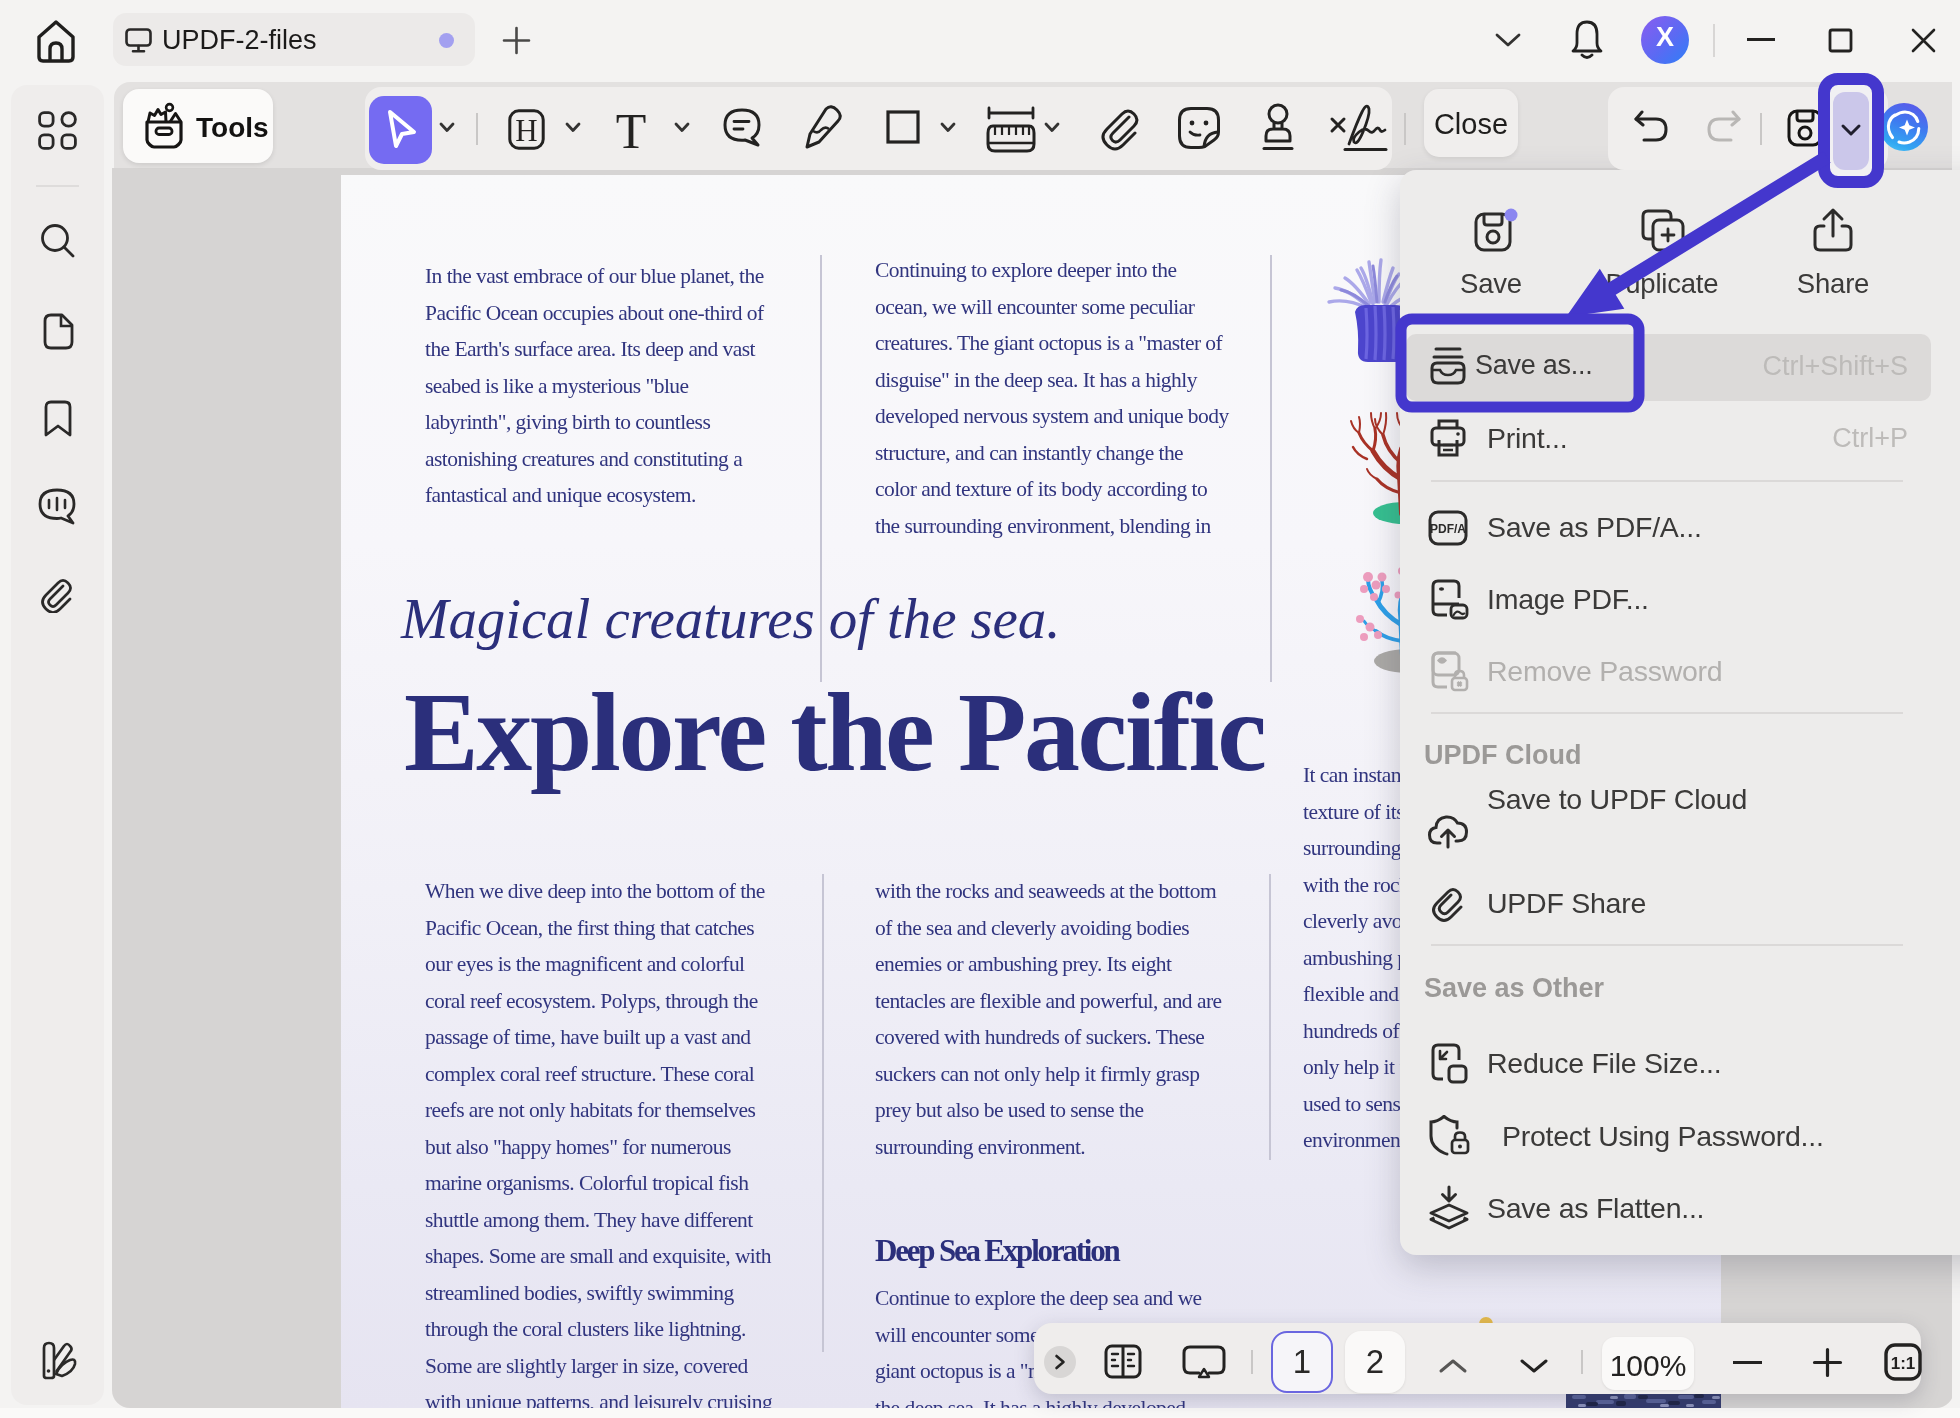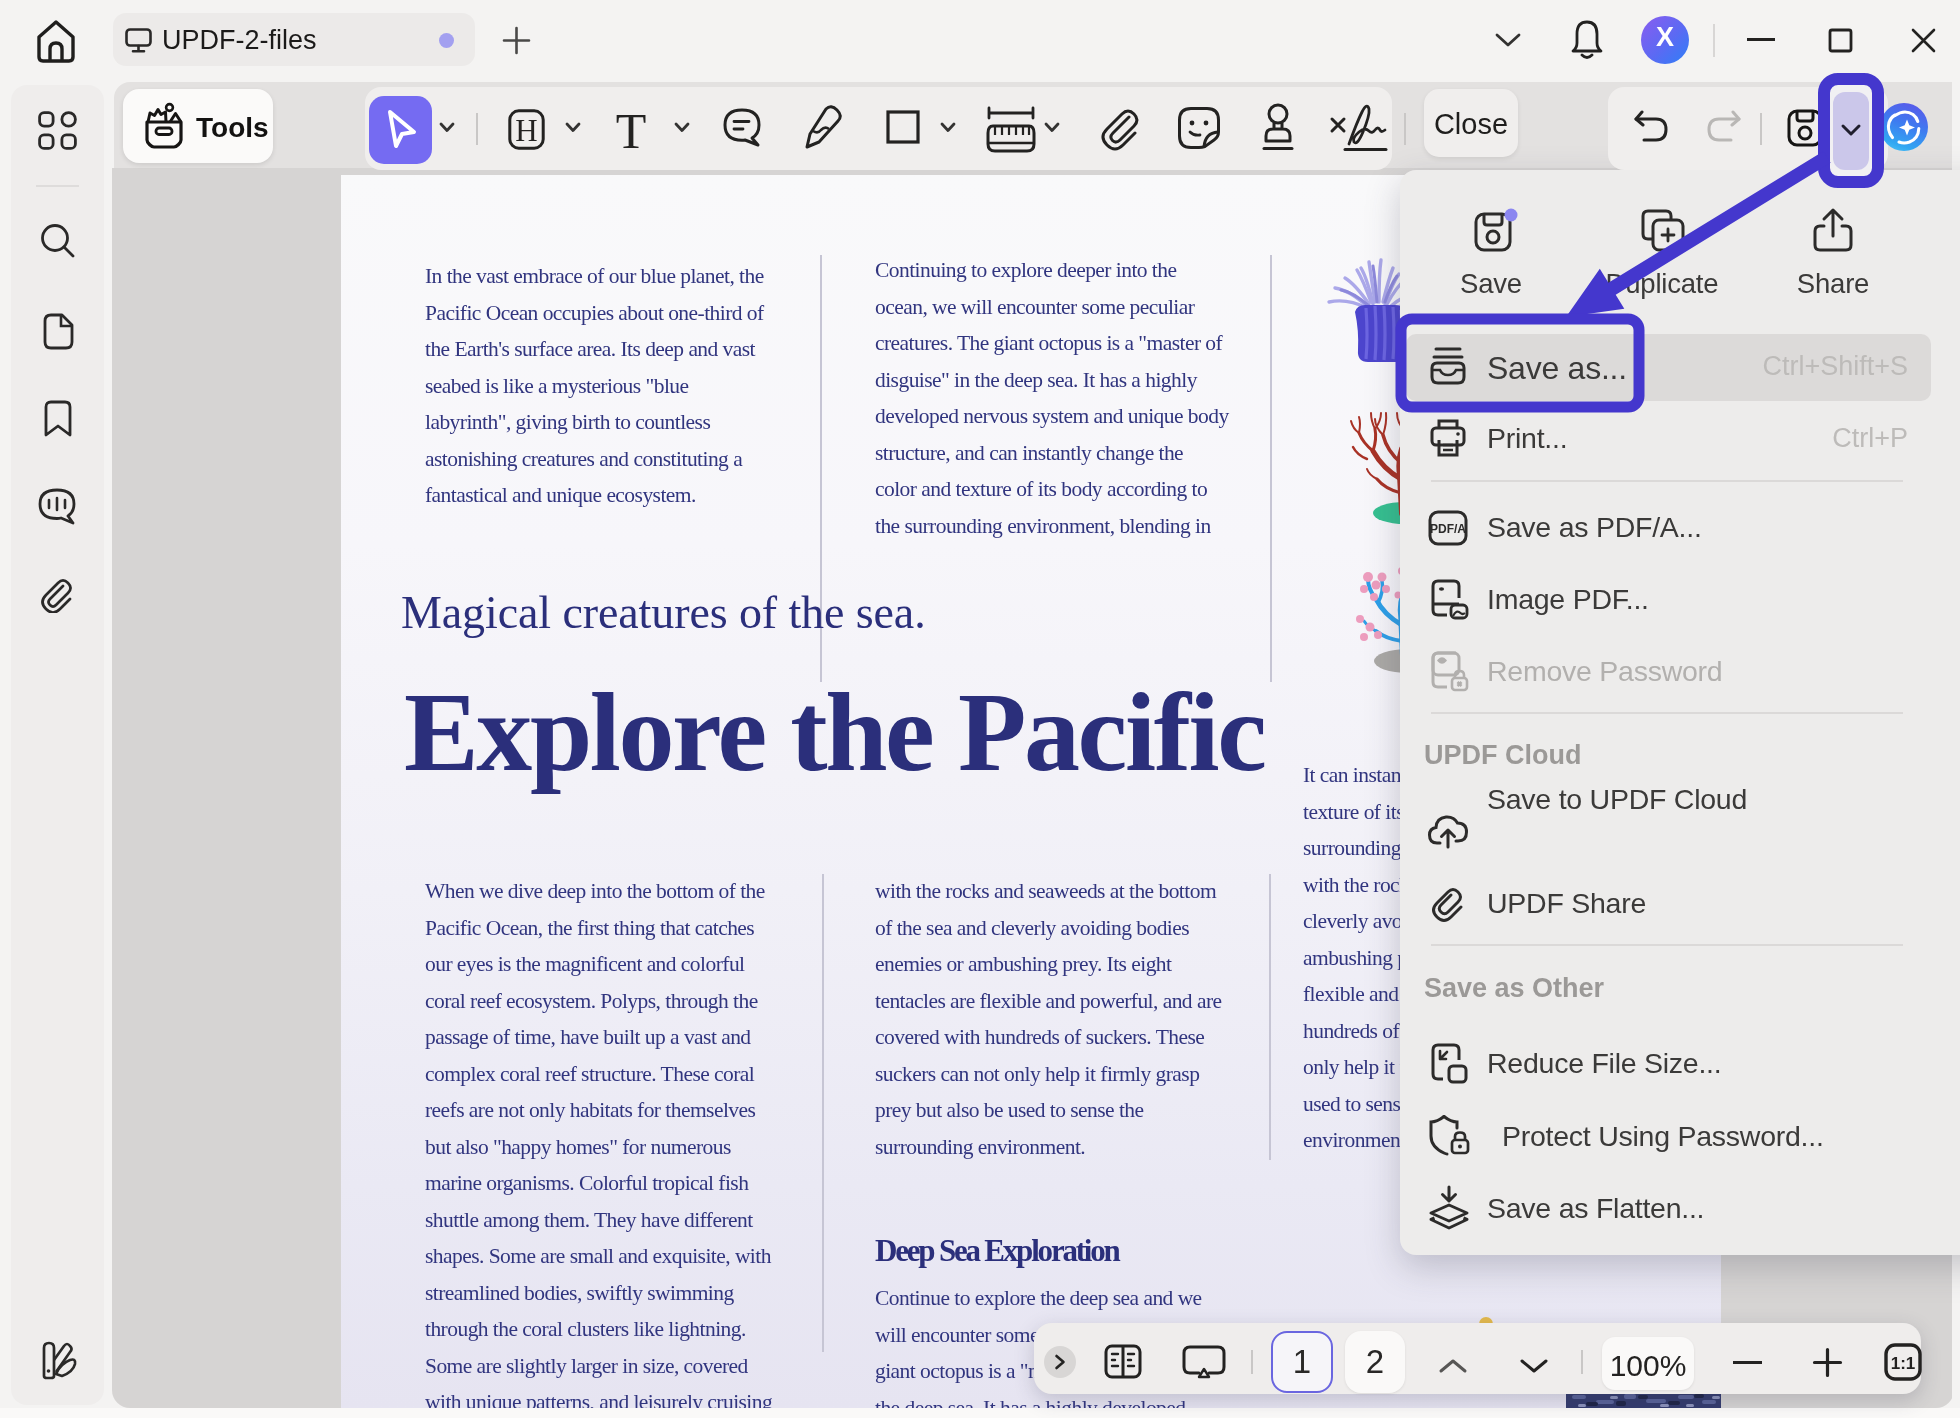--- a/index.html
+++ b/index.html
@@ -53,21 +53,21 @@
         <div class="line">with the rocks and seaweeds</div>
         <div class="line">cleverly avoiding natural</div>
         <div class="line">ambushing prey. Its eight</div>
         <div class="line">flexible and powerful, and</div>
         <div class="line">hundreds of suckers. These</div>
         <div class="line">only help it firmly grasp</div>
         <div class="line">used to sense the</div>
         <div class="line">environment.</div>
       </div>
 
-      <div class="abs line" style="left:60px;top:411px;font-size:46px;letter-spacing:-0.1px;color:#2B2F7B;">Magical creatures of the sea.</div>
+      <div class="abs line" style="left:60px;top:411px;font-style:italic;font-size:57px;letter-spacing:-0.1px;color:#2B2F7B;">Magical creatures of the sea.</div>
       <div class="abs line" style="left:63px;top:493px;font-weight:bold;font-size:112px;letter-spacing:-2.4px;color:#2B2F7B;">Explore the Pacific</div>
 
       <div class="abs" style="left:84px;top:698px;line-height:36.5px;">
         <div class="line">When we dive deep into the bottom of the</div>
         <div class="line">Pacific Ocean, the first thing that catches</div>
         <div class="line">our eyes is the magnificent and colorful</div>
         <div class="line">coral reef ecosystem. Polyps, through the</div>
         <div class="line">passage of time, have built up a vast and</div>
         <div class="line">complex coral reef structure. These coral</div>
         <div class="line">reefs are not only habitats for themselves</div>
@@ -281,21 +281,21 @@
     </svg>
     <div class="abs" style="left:192px;top:98px;width:140px;text-align:center;font-size:27.5px;letter-spacing:-0.2px;color:#3B3A39;">Duplicate</div>
     <svg class="abs" style="left:411px;top:36px;" width="44" height="48" viewBox="0 0 44 48">
       <path d="M22 4 L22 30 M22 4 L13 13 M22 4 L31 13" fill="none" stroke="#2C2B2A" stroke-width="3" stroke-linecap="round" stroke-linejoin="round"></path>
       <path d="M13 20 L9 20 Q4 20 4 25 L4 39 Q4 44 9 44 L35 44 Q40 44 40 39 L40 25 Q40 20 35 20 L31 20" fill="none" stroke="#2C2B2A" stroke-width="3" stroke-linecap="round"></path>
     </svg>
     <div class="abs" style="left:363px;top:98px;width:140px;text-align:center;font-size:27.5px;letter-spacing:-0.2px;color:#3B3A39;">Share</div>
 
     <div class="abs" style="left:6px;top:164px;width:525px;height:67px;background:#DCDAD9;border-radius:10px;"></div>
 
-    <div class="abs menurow" style="left:87px;top:180px;font-size:32px;letter-spacing:-0.25px;color:#3B3A39;">Save as...</div>
+    <div class="abs menurow" style="left:75px;top:180px;font-size:27px;letter-spacing:-0.25px;color:#3B3A39;">Save as...</div>
     <div class="abs" style="left:330px;top:181px;width:178px;text-align:right;font-size:27px;color:#BDBBB9;">Ctrl+Shift+S</div>
     <svg class="abs" style="left:29px;top:176px;" width="38" height="40" viewBox="0 0 38 40">
       <path d="M7 3 L31 3 M5 11 L33 11" stroke="#2C2B2A" stroke-width="3" stroke-linecap="round"></path>
       <path d="M3 22 Q3 17 8 17 L30 17 Q35 17 35 22 L35 31 Q35 37 29 37 L9 37 Q3 37 3 31 Z" fill="none" stroke="#2C2B2A" stroke-width="3"></path>
       <path d="M3 24 L11 24 Q13 29 19 29 Q25 29 27 24 L35 24" fill="none" stroke="#2C2B2A" stroke-width="2.6"></path>
     </svg>
 
     <div class="abs menurow" style="left:87px;top:252px;font-size:28.5px;letter-spacing:-0.25px;color:#3B3A39;">Print...</div>
     <div class="abs" style="left:330px;top:253px;width:178px;text-align:right;font-size:27px;color:#BDBBB9;">Ctrl+P</div>
     <svg class="abs" style="left:29px;top:248px;" width="38" height="40" viewBox="0 0 38 40">

